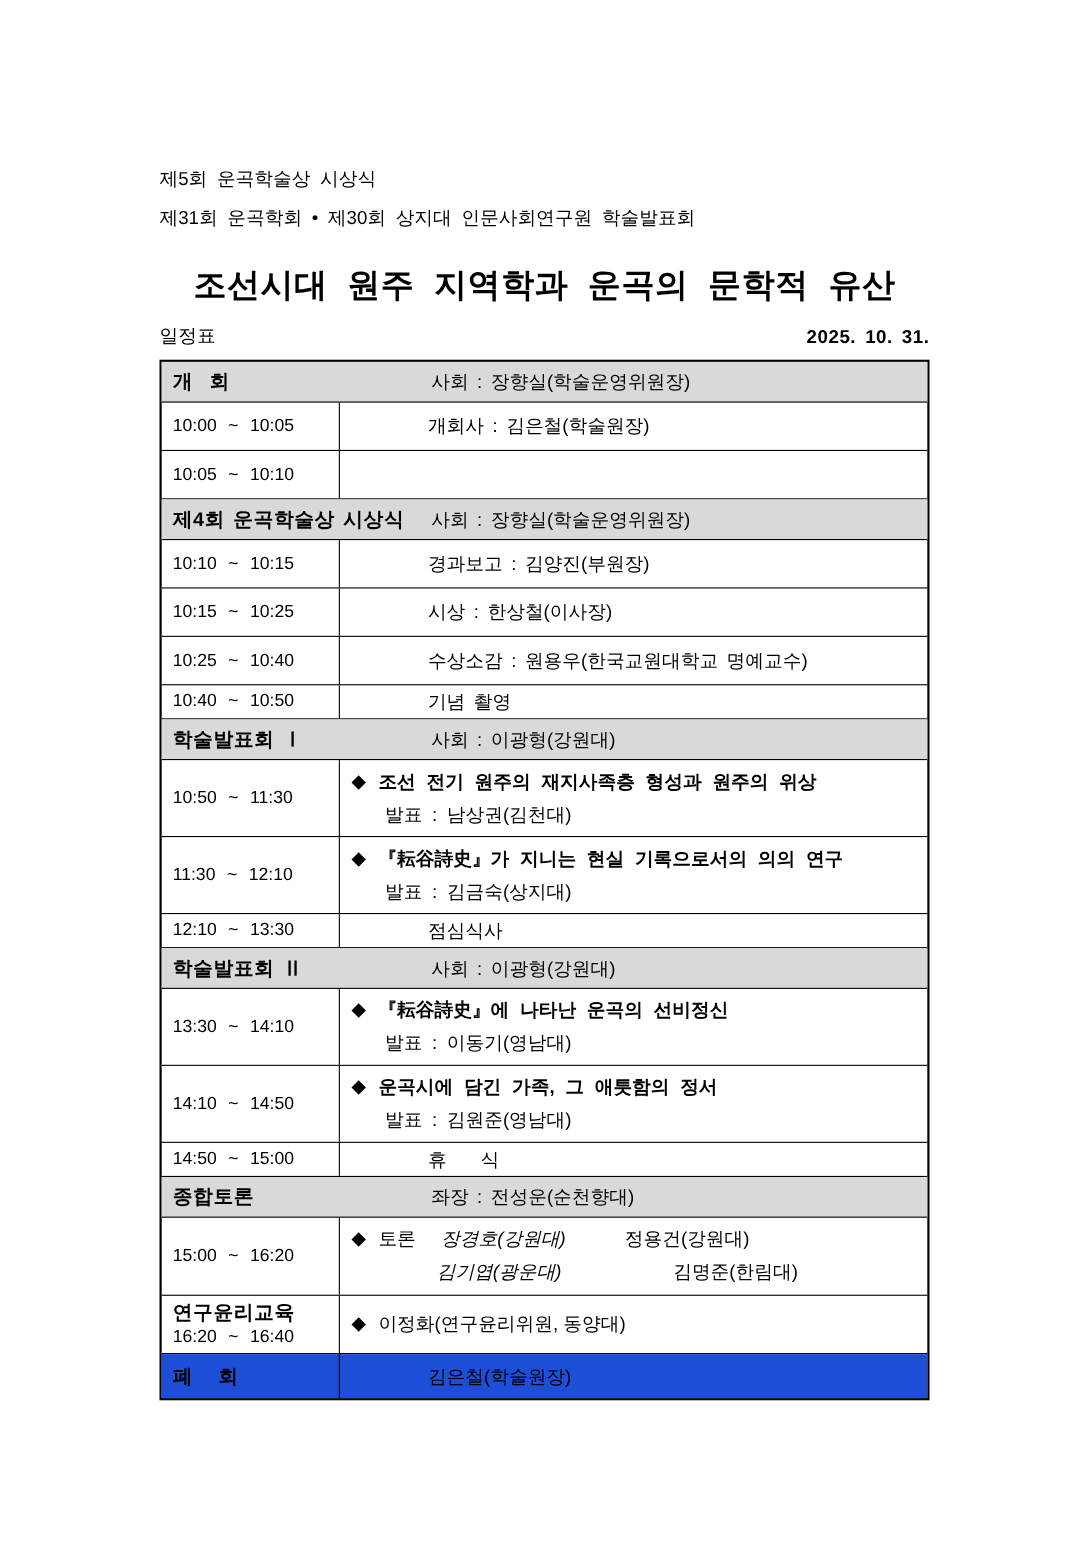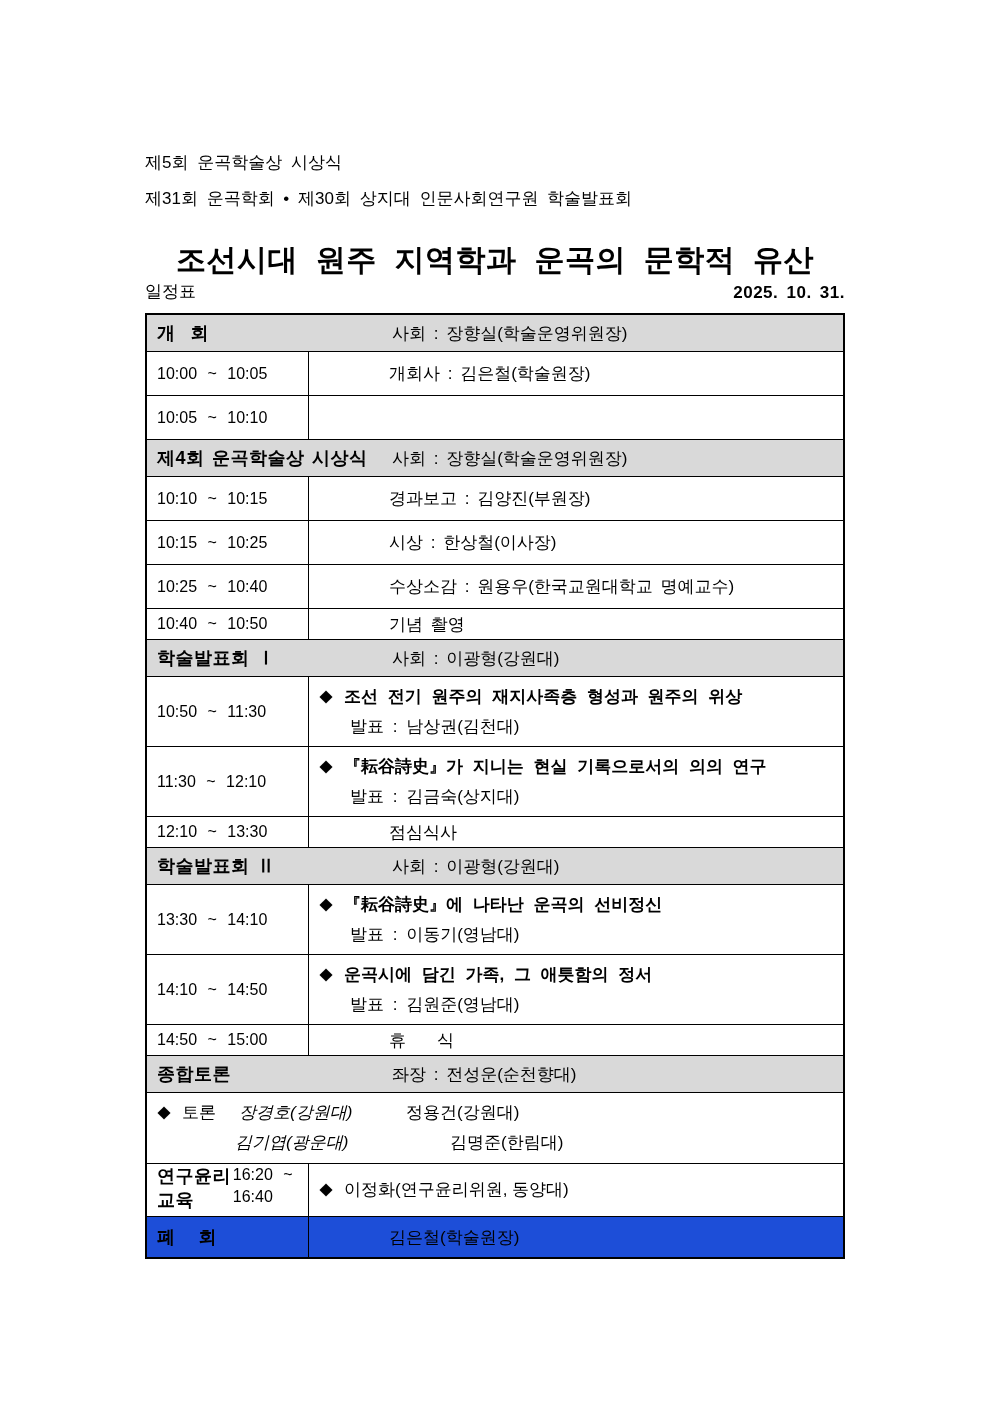--- a/index.html
+++ b/index.html
@@ -12,21 +12,21 @@
   .content { position:absolute; left:145px; top:150px; width:700px; }
 
   .sub-line { font-size:17px; line-height:26px; word-spacing:4px; white-space:pre-wrap; }
   .sub-line2 { margin-top:10px; }
 
   .doc-title {
     margin-top:28px; font-size:30px; font-weight:bold; text-align:center;
     letter-spacing:0.5px; word-spacing:9px; line-height:40px; white-space:pre-wrap;
   }
 
-  .meta-row { display:flex; justify-content:space-between; align-items:flex-end; }
+  .meta-row { margin-top:14px; display:flex; justify-content:space-between; align-items:flex-end; }
   .schedule-label { font-size:17px; }
   .event-date { font-size:17px; font-weight:bold; word-spacing:3px; letter-spacing:0.5px; }
 
   .schedule-table { margin-top:10px; border:2px solid #000; width:100%; }
   .row { display:flex; border-bottom:1px solid #000; position:relative; align-items:stretch; }
   .row:last-child { border-bottom:none; }
 
   .sec { background:#d9d9d9; min-height:37px; align-items:center; }
   .sec-label { font-weight:bold; font-size:18px; padding-left:10px; white-space:pre-wrap; letter-spacing:0.5px; word-spacing:2px; }
   .sec-sub  { position:absolute; left:245px; font-size:17px; word-spacing:3px; white-space:pre-wrap; }
@@ -49,21 +49,21 @@
   .bullet-line { display:flex; align-items:baseline; font-size:17px; line-height:29px; }
   .diamond { font-size:14px; margin-right:11px; flex-shrink:0; }
   .pres-title { font-weight:bold; word-spacing:5px; white-space:pre-wrap; }
   .presenter { margin-left:31px; font-size:17px; line-height:29px; word-spacing:4px; white-space:pre-wrap; }
 
   .disc-line { display:flex; align-items:baseline; font-size:17px; line-height:30px; }
   .disc-label { width:57px; white-space:pre-wrap; }
   .disc-col1 { width:167px; white-space:pre-wrap;font-style:italic; }
   .disc-line2 { margin-left:78px;gap:48px; }
 
-  .ethics-cell { flex-direction:row; align-items:flex-start; justify-content:center; display:flex; }
+  .ethics-cell { flex-direction:column; align-items:flex-start; justify-content:center; display:flex; }
   .ethics-label { font-weight:bold; font-size:18px; line-height:24px; letter-spacing:0.5px; }
   .ethics-time { font-size:16px; line-height:22px; word-spacing:6px; white-space:pre-wrap; }
 </style>
 </head>
 <body>
 
 <div class="content">
 
   <div class="sub-line">제5회 운곡학술상 시상식</div>
   <div class="sub-line sub-line2">제31회 운곡학회 • 제30회 상지대 인문사회연구원 학술발표회</div>
@@ -193,20 +193,21 @@
         <span class="ctext">휴    식</span>
       </div>
     </div>
 
     <div class="row sec">
       <span class="sec-label">종합토론</span>
       <span class="sec-sub">좌장 : 전성운(순천향대)</span>
     </div>
 
     <div class="row h65">
+      <div class="tcell">15:00 ~ 16:20</div>
       <div class="ccell vstack">
         <div class="disc-line">
           <span class="diamond">◆</span>
           <span class="disc-label">토론</span>
           <span class="disc-col1">장경호(강원대)</span>
           <span>정용건(강원대)</span>
         </div>
         <div class="disc-line disc-line2">
           <span class="disc-col1">김기엽(광운대)</span>
           <span>김명준(한림대)</span>

